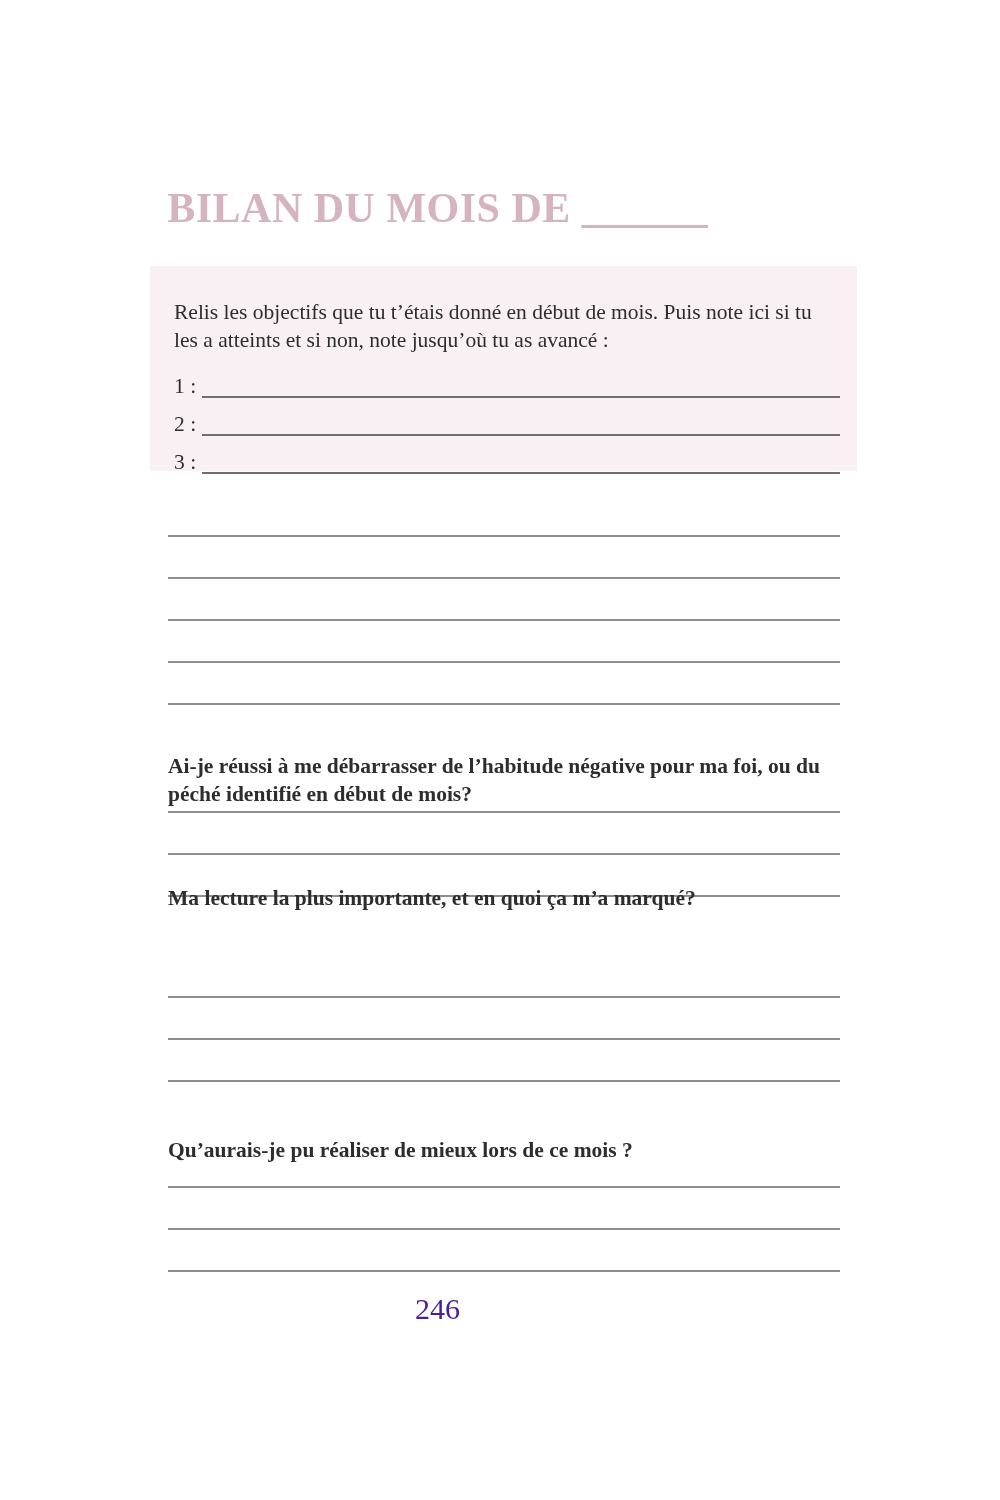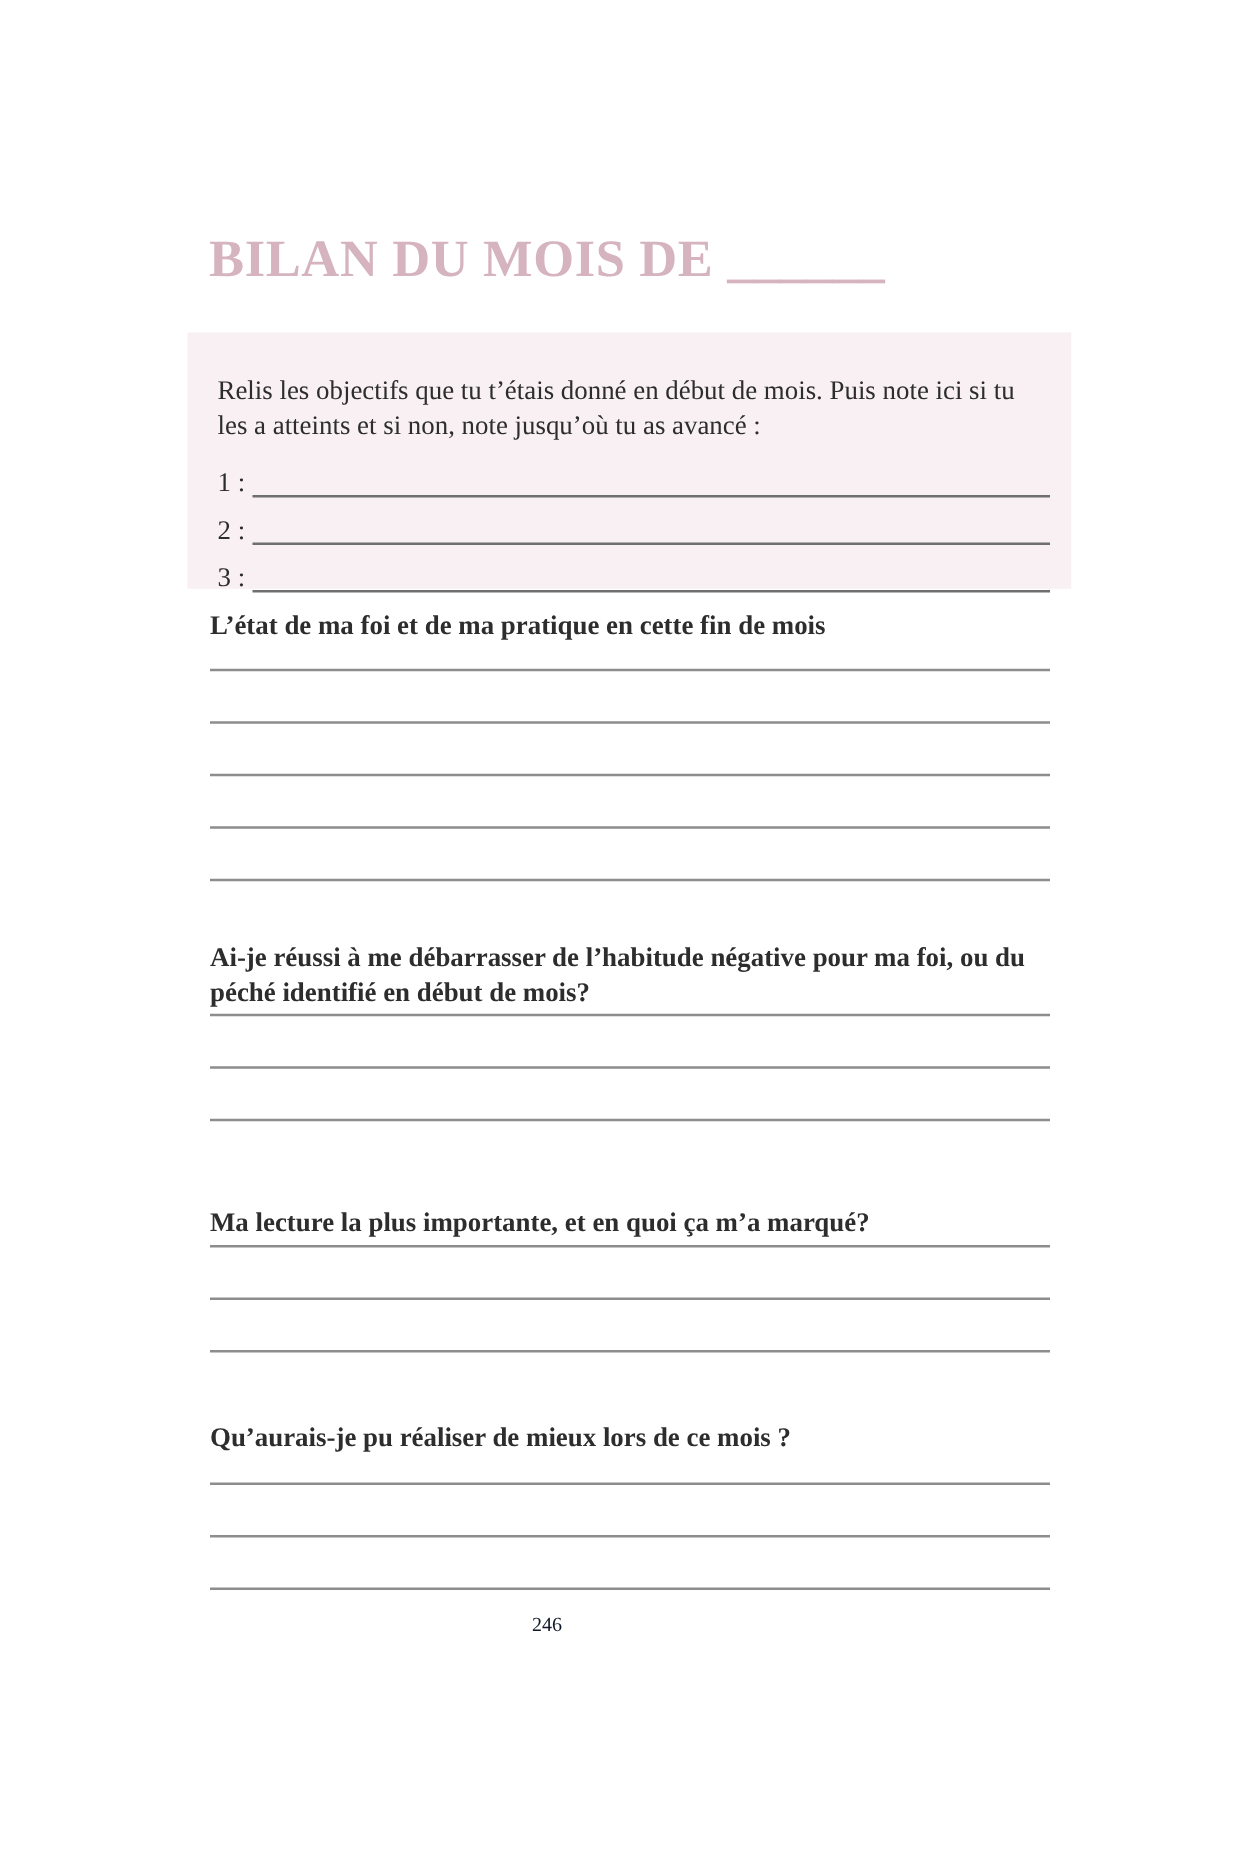--- a/index.html
+++ b/index.html
@@ -79,32 +79,32 @@
     width: 672px;
   }
   .rule {
     height: 42px;
     border-bottom: 2px solid var(--rule);
   }
   .heading-1 { top: 486px; }
   .lines-1   { top: 495px; }
   .heading-2 { top: 752px; }
   .lines-2   { top: 771px; }
-  .heading-3 { top: 964px; }
+  .heading-3 { top: 884px; }
   .lines-3   { top: 956px; }
   .heading-4 { top: 1136px; }
   .lines-4   { top: 1146px; }
   .footer {
     position: absolute;
     top: 1292px;
     left: 0;
     width: 100%;
     text-align: center;
-    font-size: 16px;
-    color: #0f172a;
+    font-size: 30px;
+    color: #4c1d95;
   }
 </style>
 </head>
 <body>
 
 <div class="page">
 
   <h1 class="title"><span>BILAN DU MOIS DE</span> <span class="blank">______</span></h1>
 
   <div class="objectives-box">
@@ -118,21 +118,20 @@
         <span class="obj-label">2 :</span>
         <span class="obj-line"></span>
       </div>
       <div class="obj-row">
         <span class="obj-label">3 :</span>
         <span class="obj-line"></span>
       </div>
     </div>
   </div>
 
-  <h2 class="qheading heading-1">L’état de ma foi et de ma pratique en cette fin de mois</h2>
   <div class="lines-group lines-1">
       <div class="rule"></div>
       <div class="rule"></div>
       <div class="rule"></div>
       <div class="rule"></div>
       <div class="rule"></div>
     </div>
 
   <h2 class="qheading heading-2">Ai-je réussi à me débarrasser de l’habitude négative pour ma foi, ou du péché identifié en début de mois?</h2>
   <div class="lines-group lines-2">

